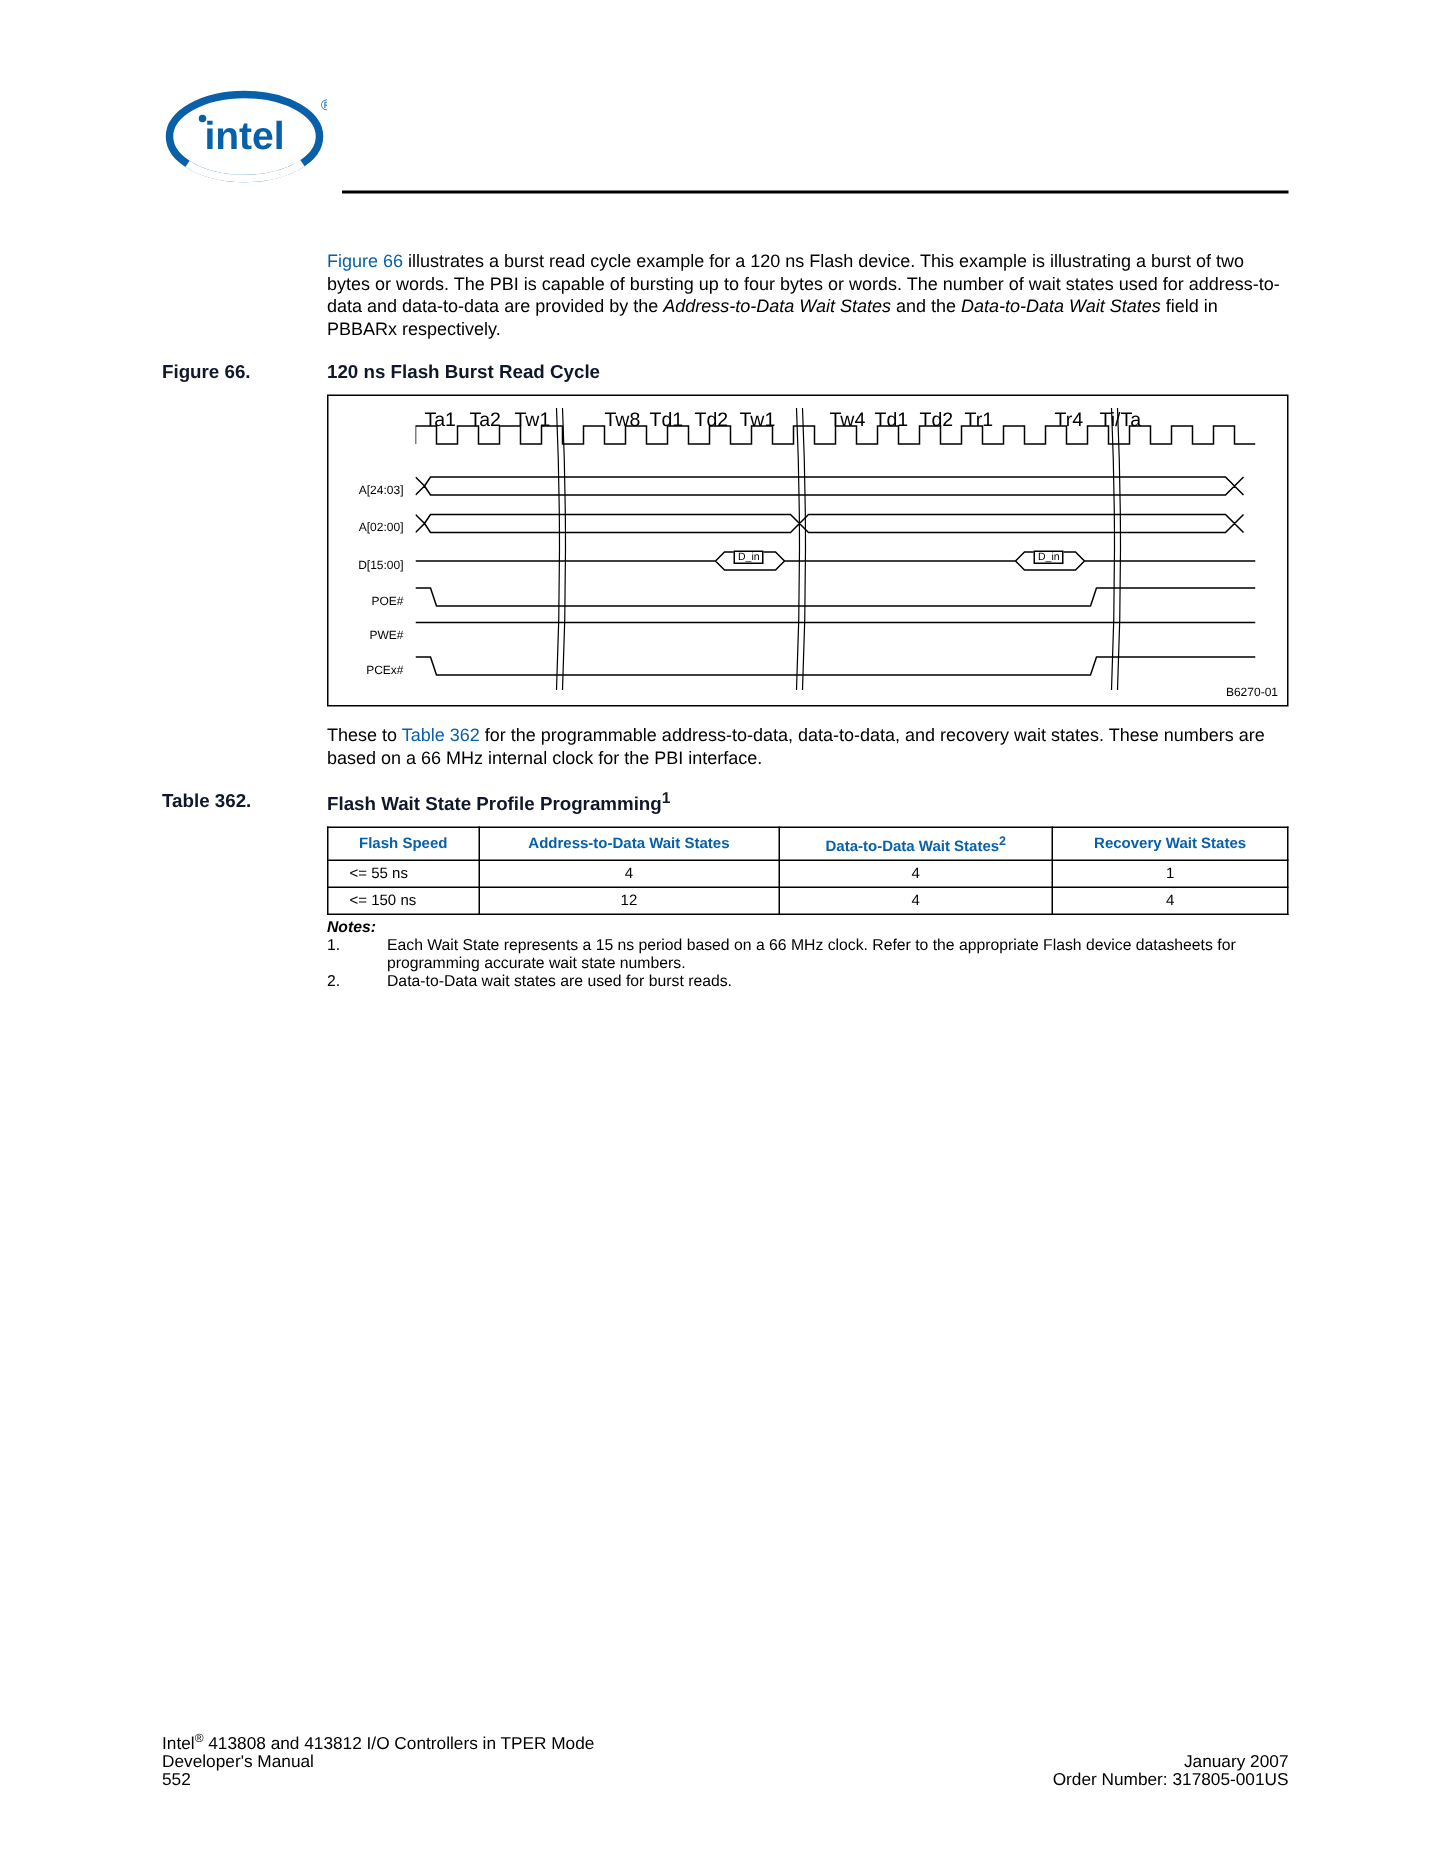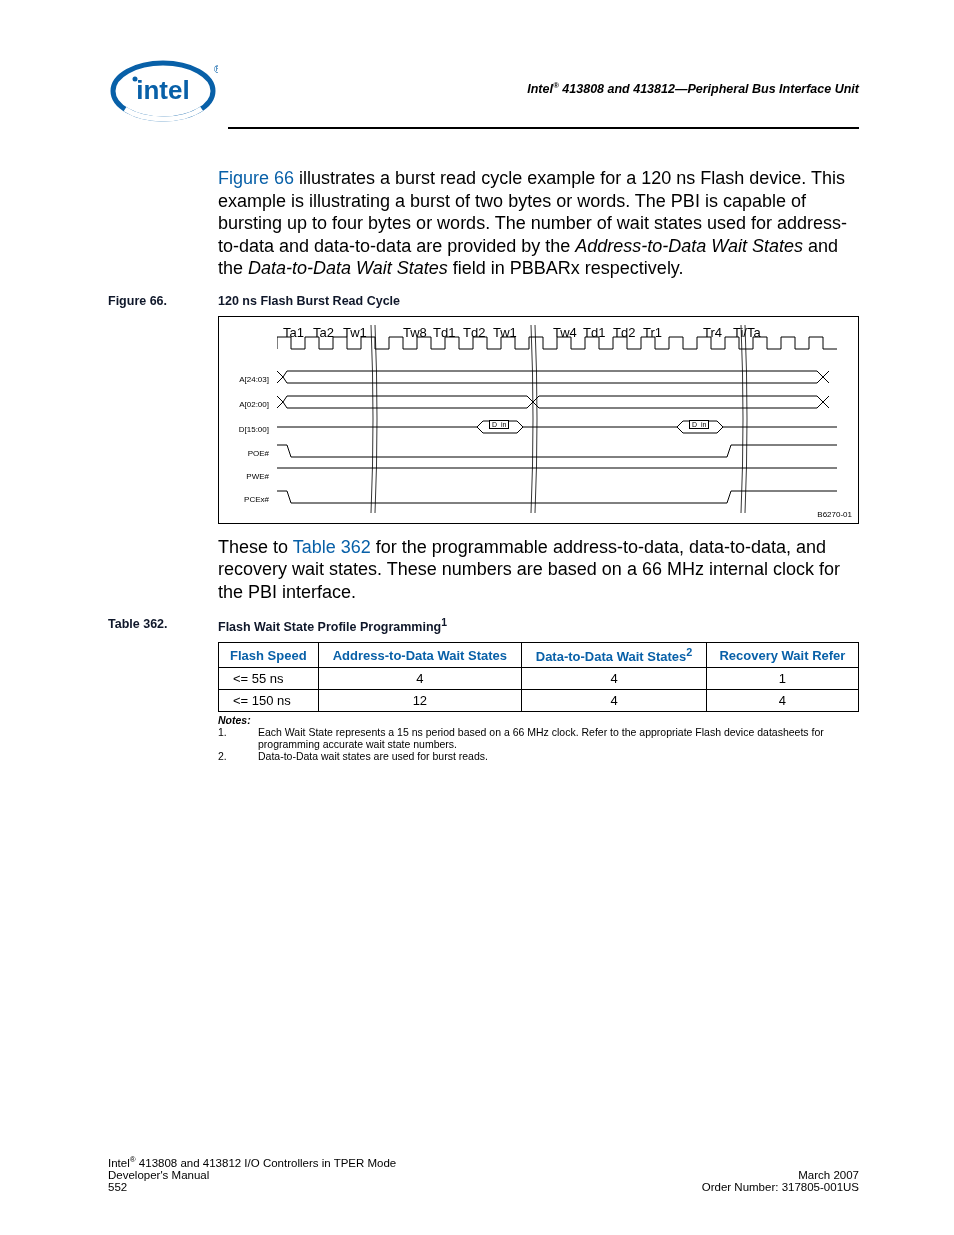--- a/index.html
+++ b/index.html
@@ -40,21 +40,21 @@
   }
   .header-text sup { font-size: 8px; }
   .header-line {
     border-bottom: 2px solid #000;
     margin-top: -44px;
     margin-bottom: 38px;
     margin-left: 120px;
   }
   .body-text {
     margin-left: 110px;
-    font-size: 18px;
+    font-size: 12px;
     line-height: 1.25;
     color: #000;
     margin-bottom: 14px;
   }
   .body-text .link { color: #0860a8; }
   .body-text i { font-style: italic; }
   .caption-row {
     display: flex;
     color: #0f172a;
     font-weight: bold;
@@ -75,21 +75,21 @@
     margin-bottom: 12px;
   }
   .tick-row { position:absolute; top:8px; left:64px; right:8px; display:flex; }
   .tick-row span { font-size:13px; color:#000; }
   .sig-label { position:absolute; left:4px; font-size:8px; text-align:right; width:46px; }
   .diag-id { position:absolute; right:6px; bottom:4px; font-size:8px;text-align:right; }
   .table-wrap { margin-left: 110px; }
   table.ws {
     border-collapse: collapse;
     width: 100%;
-    font-size: 13px;
+    font-size: 10px;
   }
   table.ws th, table.ws td {
     border: 1px solid #000;
     padding: 3px 8px;
     text-align: center;
   }
   table.ws th {
     color: #0860a8;
     font-weight: bold;
     background: #fff;
@@ -120,23 +120,20 @@
 
 <div class="page">
   <div class="header">
     <svg class="logo" viewBox="0 0 110 68">
       <ellipse cx="55" cy="36" rx="50" ry="28" fill="none" stroke="#0860a8" stroke-width="5"></ellipse>
       <ellipse cx="55" cy="36" rx="50" ry="28" fill="none" stroke="#fff" stroke-width="5" stroke-dasharray="80 240" stroke-dashoffset="-22"></ellipse>
       <text x="55" y="44" text-anchor="middle" font-family="Arial" font-weight="bold" font-size="26" fill="#0860a8">intel</text>
       <circle cx="27" cy="24" r="2.5" fill="#0860a8"></circle>
       <text x="106" y="18" font-size="10" fill="#0860a8">®</text>
     </svg>
-    <div class="header-text">
-      <span>Intel</span><sup>®</sup><span> 413808 and 413812—Peripheral Bus Interface Unit</span>
-    </div>
   </div>
   <div class="header-line"></div>
 
   <div class="body-text">
     <span class="link">Figure 66</span><span> illustrates a burst read cycle example for a 120 ns Flash device. This example is illustrating a burst of two bytes or words. The PBI is capable of bursting up to four bytes or words. The number of wait states used for address-to-data and data-to-data are provided by the </span><i>Address-to-Data Wait States</i><span> and the </span><i>Data-to-Data Wait States</i><span> field in PBBARx respectively.</span>
   </div>
 
   <div class="caption-row">
     <div class="caption-label">Figure 66.</div>
     <div class="caption-text">120 ns Flash Burst Read Cycle</div>
@@ -213,21 +210,21 @@
     </div>
   </div>
 
   <div class="table-wrap">
     <table class="ws">
       <tbody>
           <tr>
         <th>Flash Speed</th>
         <th>Address-to-Data Wait States</th>
         <th><span>Data-to-Data Wait States</span><sup>2</sup></th>
-        <th>Recovery Wait Refer</th>
+        <th>Recovery Wait States</th>
       </tr>
       <tr>
         <td class="speed">&lt;= 55 ns</td>
         <td>4</td>
         <td>4</td>
         <td>1</td>
       </tr>
       <tr>
         <td class="speed">&lt;= 150 ns</td>
         <td>12</td>
@@ -250,17 +247,17 @@
     </div>
   </div>
 
   <div class="footer">
     <div class="fl">
       <div><span>Intel</span><sup class="r">®</sup><span> 413808 and 413812 I/O Controllers in TPER Mode</span></div>
       <div>Developer's Manual</div>
       <div>552</div>
     </div>
     <div class="fr">
-      <div>March 2007</div>
+      <div>January 2007</div>
       <div>Order Number: 317805-001US</div>
     </div>
   </div>
 </div>
 
 </body></html>

